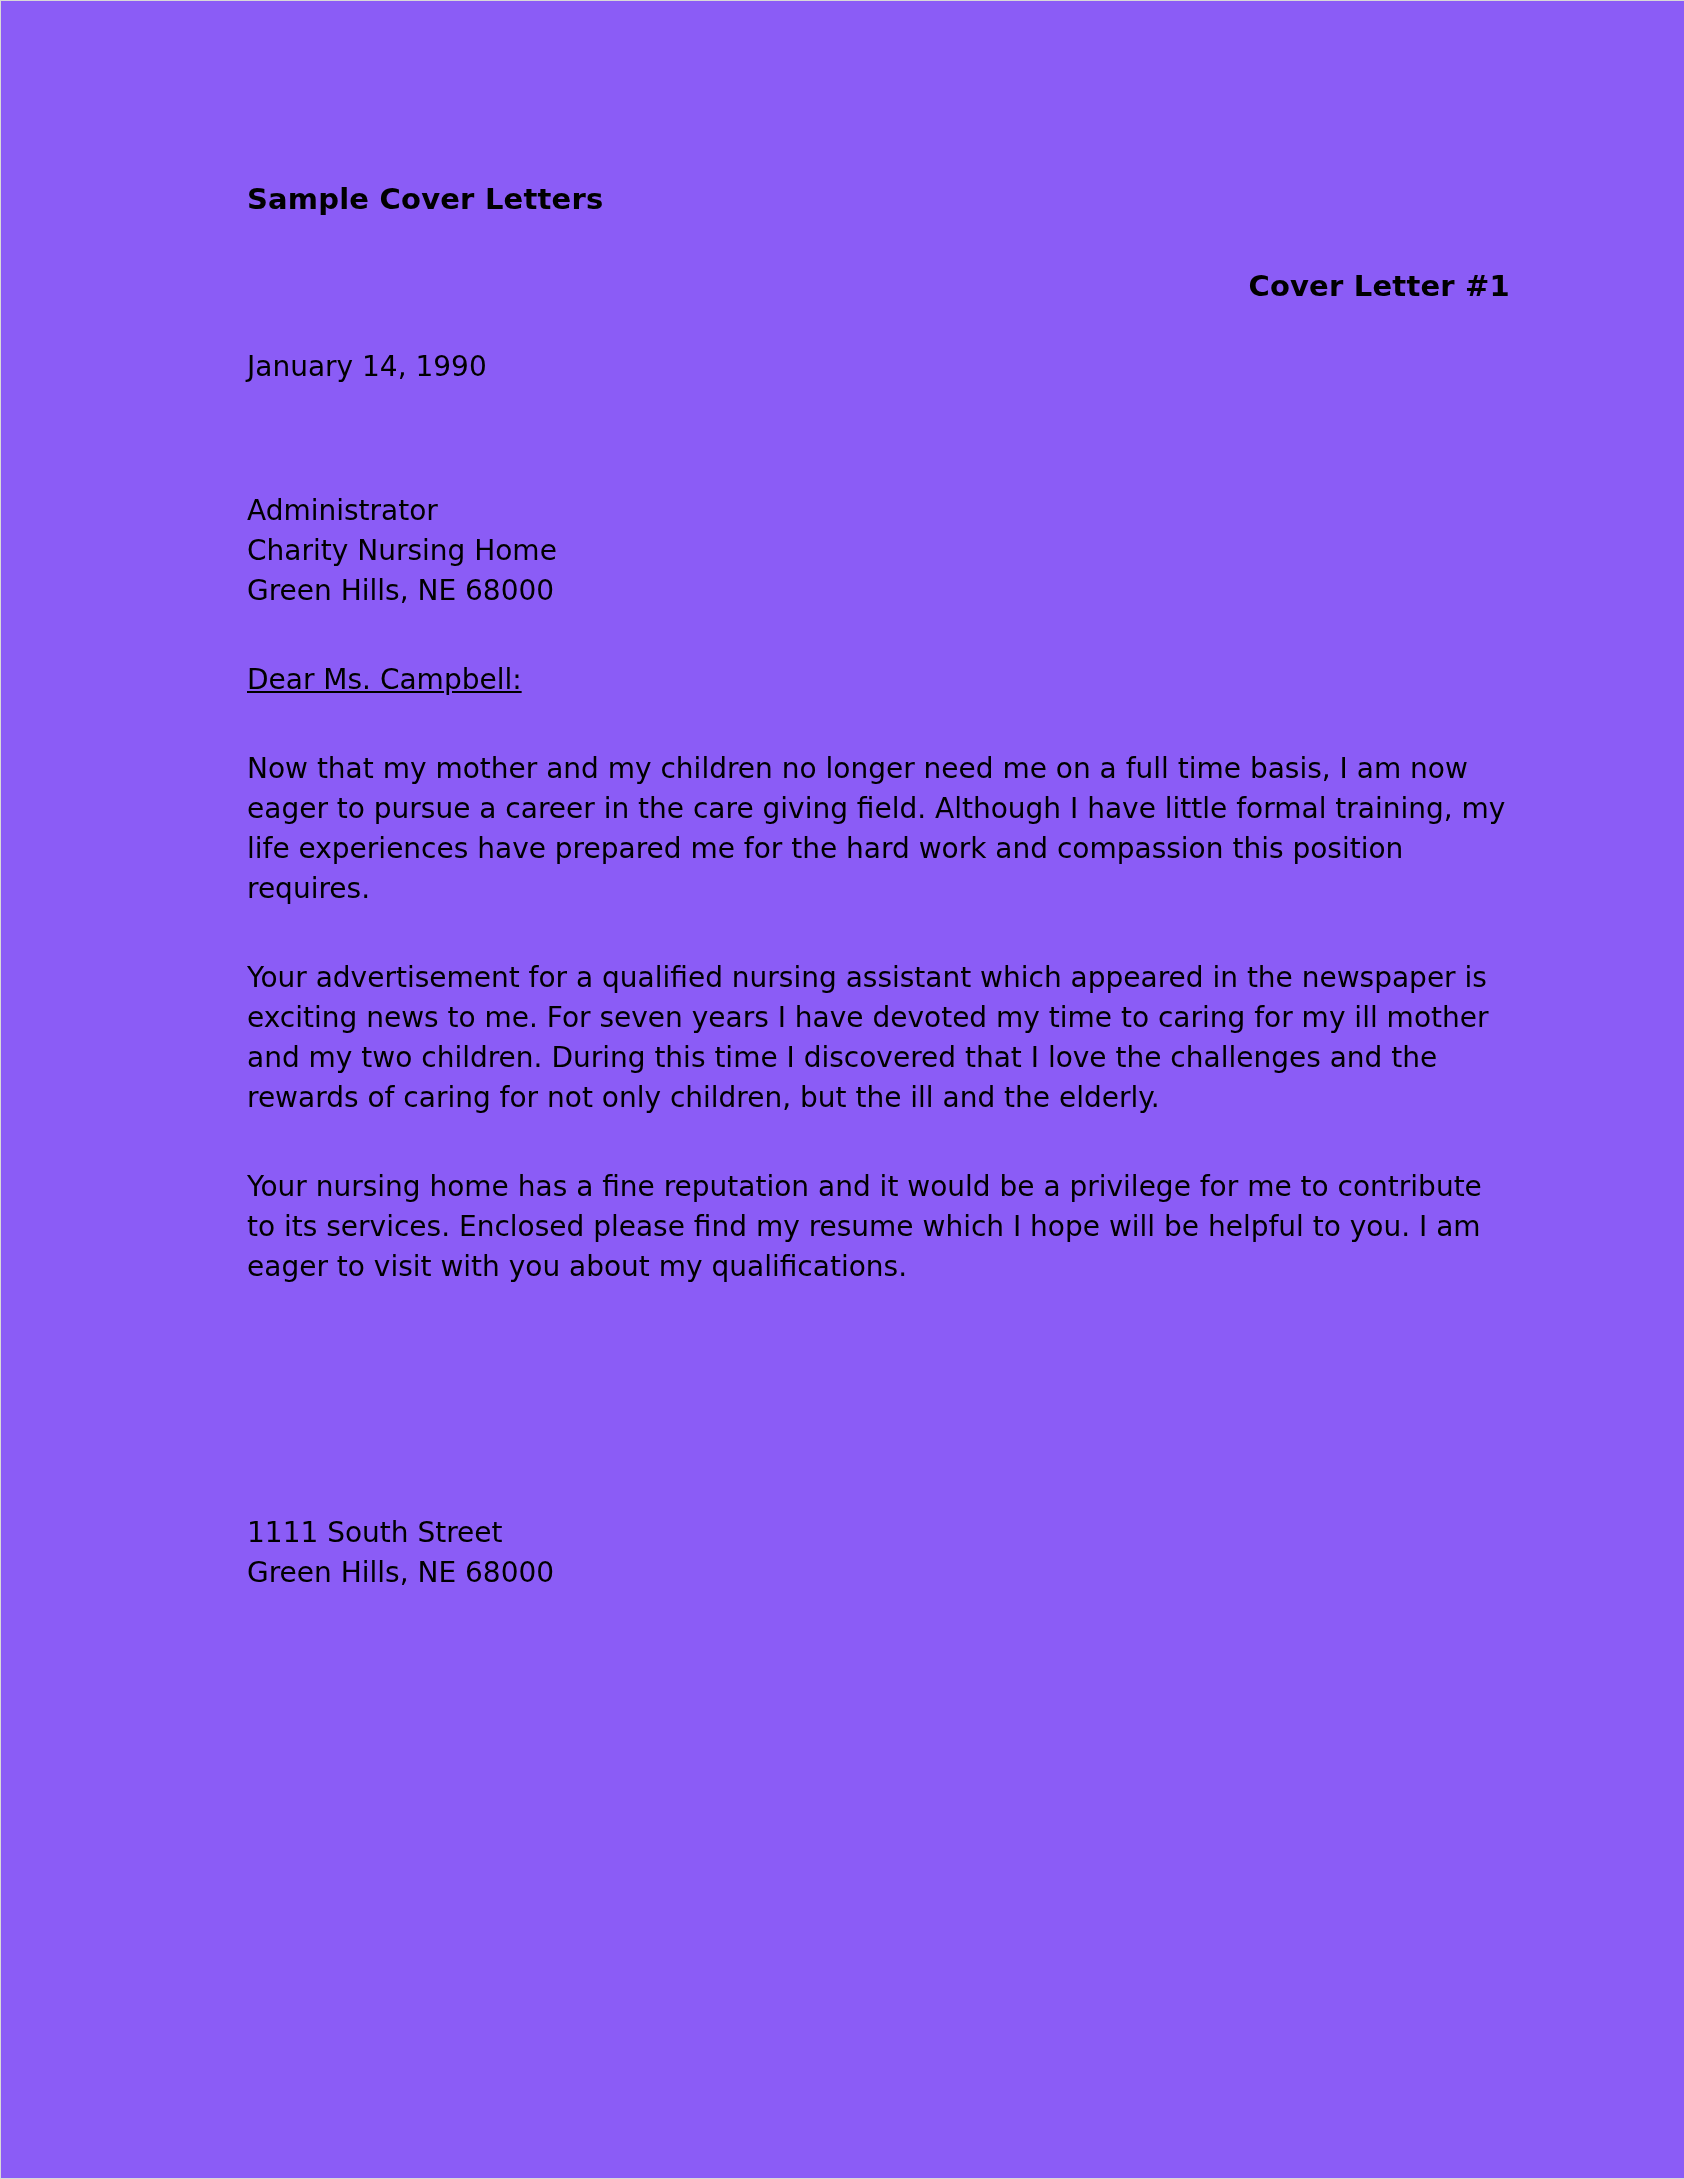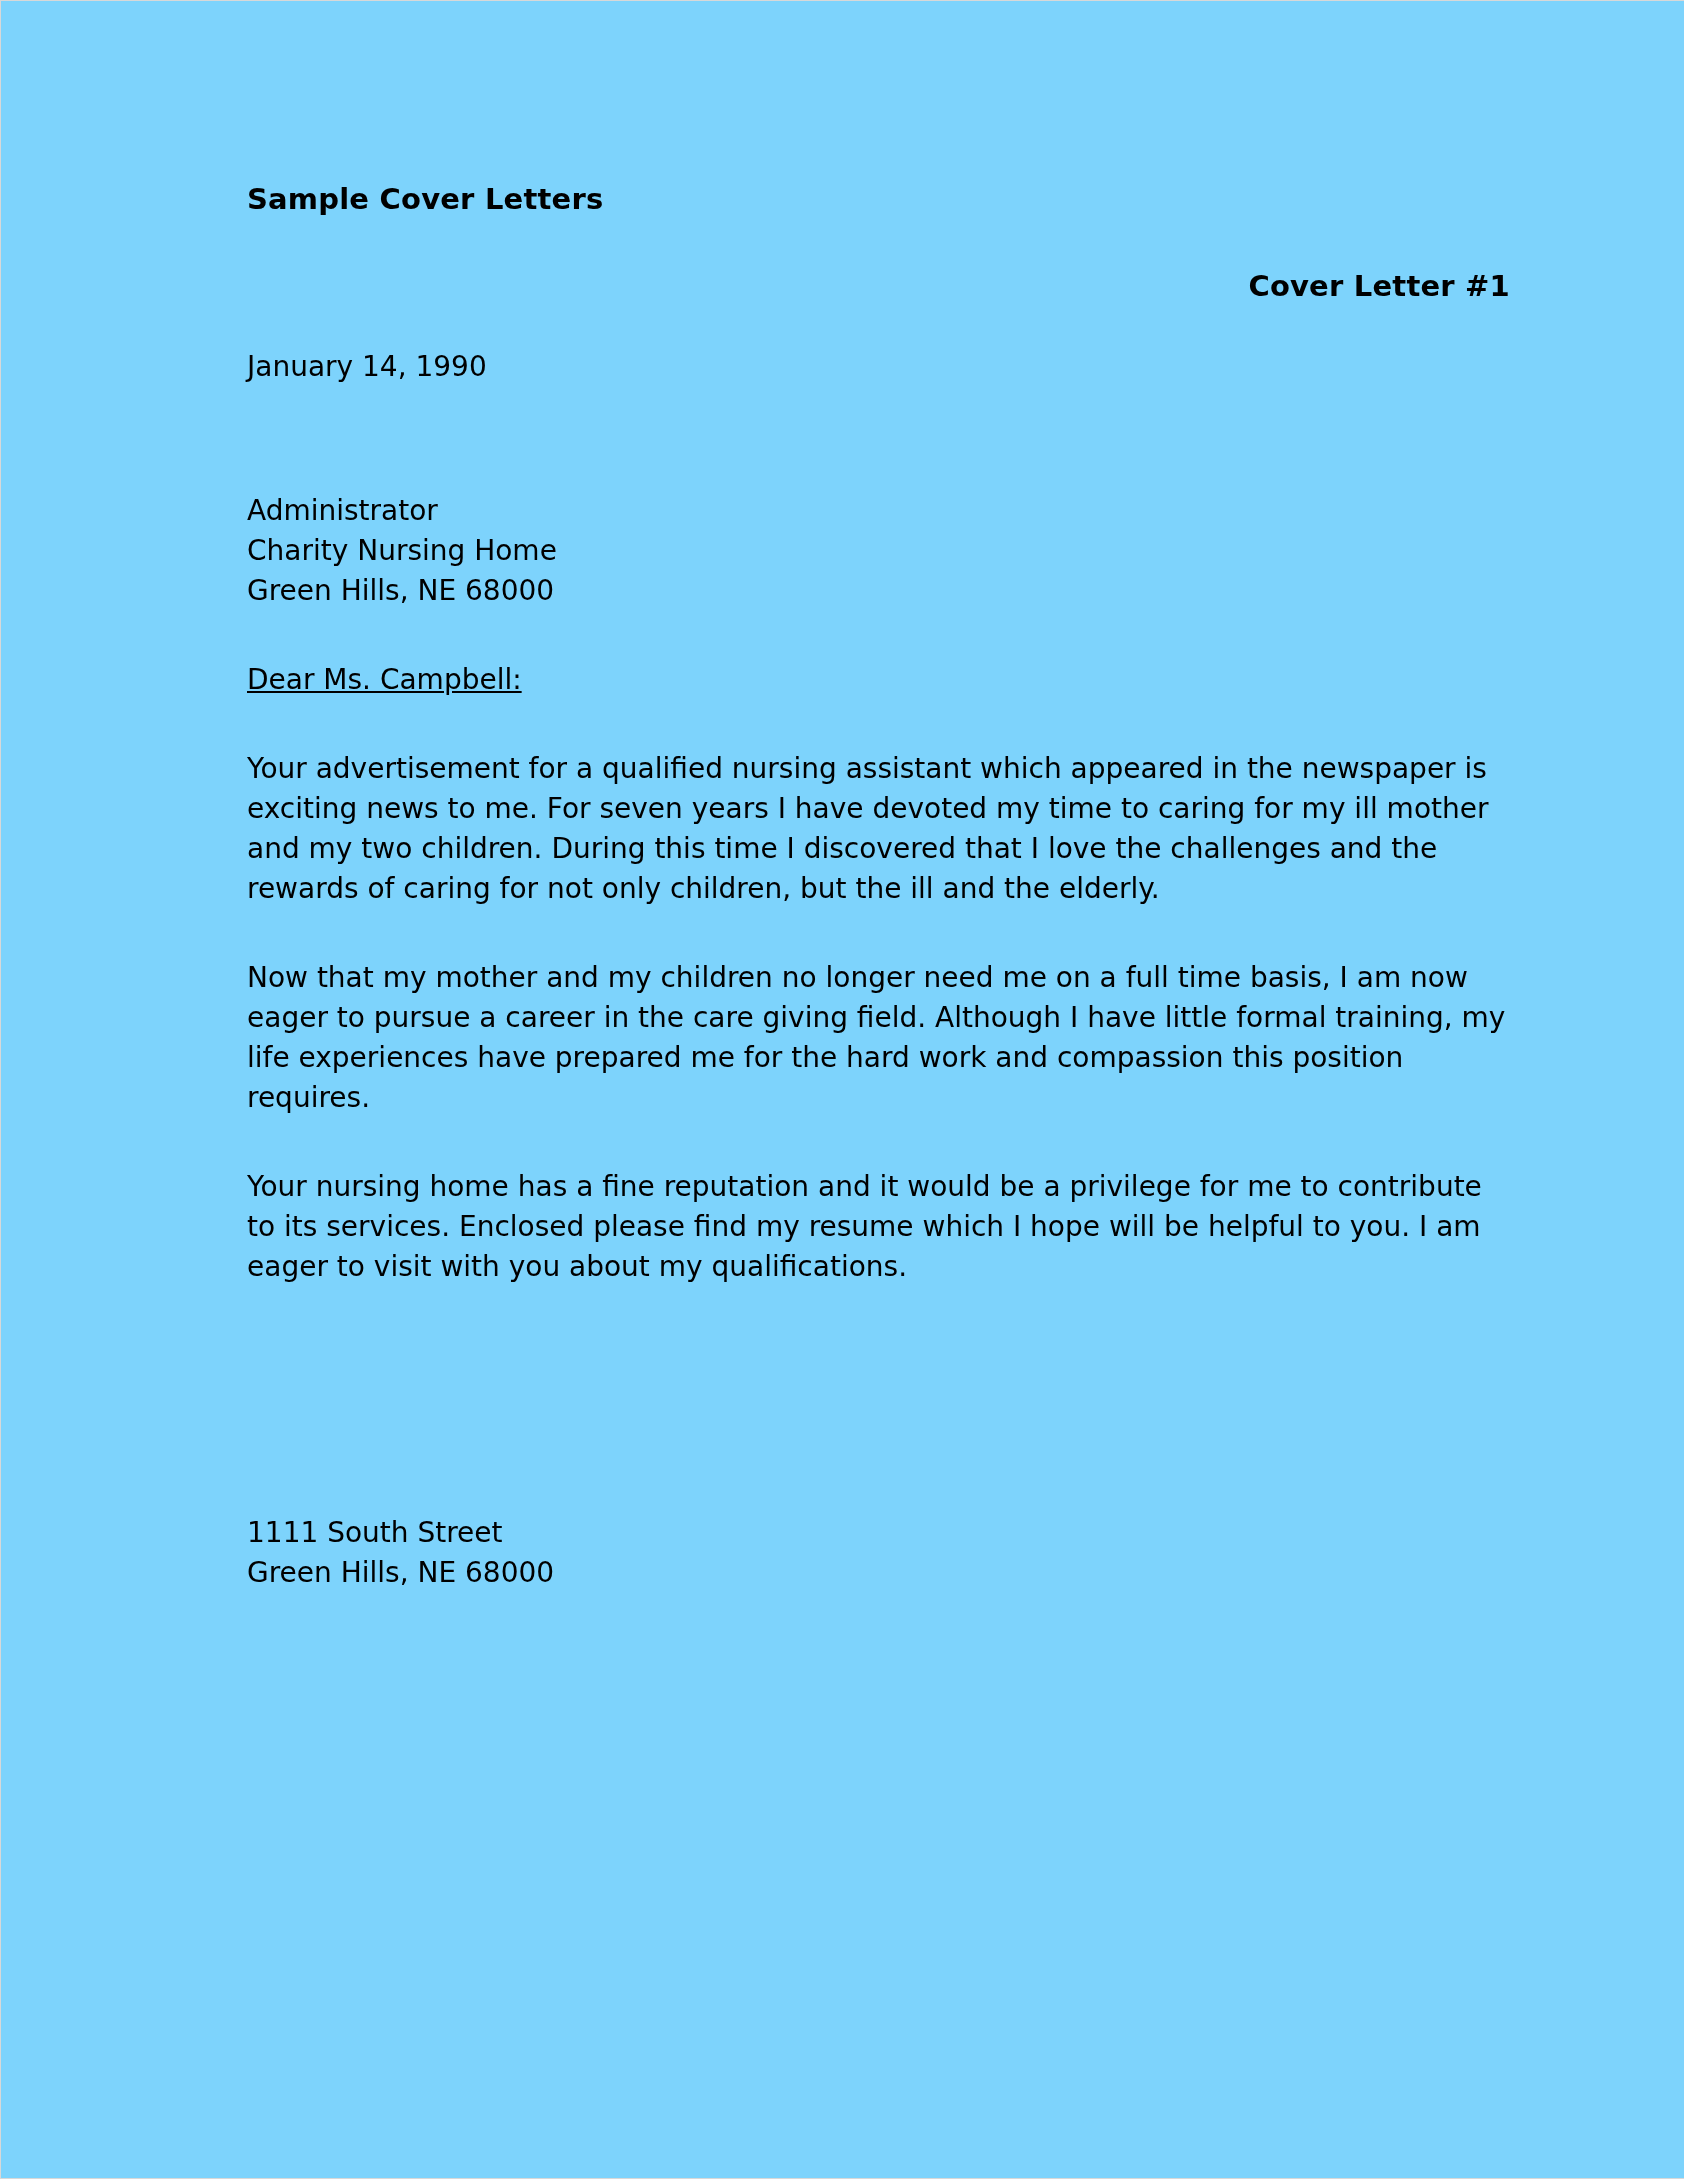--- a/index.html
+++ b/index.html
@@ -4,21 +4,21 @@
 <style>
   html, body {
     margin: 0;
     padding: 0;
     background: #ffffff;
   }
   .page {
     position: relative;
     width: 1685px;
     height: 2179px;
-    background: #7dd3fc;
+    background: #8b5cf6;
     border: 0.9px solid #d8d8d8;
     box-sizing: border-box;
     overflow: hidden;
     font-family: "DejaVu Sans", "Liberation Sans", sans-serif;
     color: #000000;
   }
   .letter {
     position: absolute;
     left: 246px;
     top: 180px;
@@ -100,23 +100,23 @@
     <div class="date-line">January 14, 1990</div>
 
     <div class="address-block">
       <div class="address-line">Administrator</div>
       <div class="address-line">Charity Nursing Home</div>
       <div class="address-line">Green Hills, NE 68000</div>
     </div>
 
     <div class="salutation">Dear Ms. Campbell:</div>
 
+    <div class="body-paragraph">Now that my mother and my children no longer need me on a full time basis, I am now eager to pursue a career in the care giving field. Although I have little formal training, my life experiences have prepared me for the hard work and compassion this position requires.</div>
+
     <div class="body-paragraph">Your advertisement for a qualified nursing assistant which appeared in the newspaper is exciting news to me. For seven years I have devoted my time to caring for my ill mother and my two children. During this time I discovered that I love the challenges and the rewards of caring for not only children, but the ill and the elderly.</div>
-
-    <div class="body-paragraph">Now that my mother and my children no longer need me on a full time basis, I am now eager to pursue a career in the care giving field. Although I have little formal training, my life experiences have prepared me for the hard work and compassion this position requires.</div>
 
     <div class="body-paragraph">Your nursing home has a fine reputation and it would be a privilege for me to contribute to its services. Enclosed please find my resume which I hope will be helpful to you. I am eager to visit with you about my qualifications.</div>
 
 
     <div class="signature-gap"></div>
 
     <div class="signer-block">
       <div class="signer-line">1111 South Street</div>
       <div class="signer-line">Green Hills, NE 68000</div>
     </div>

